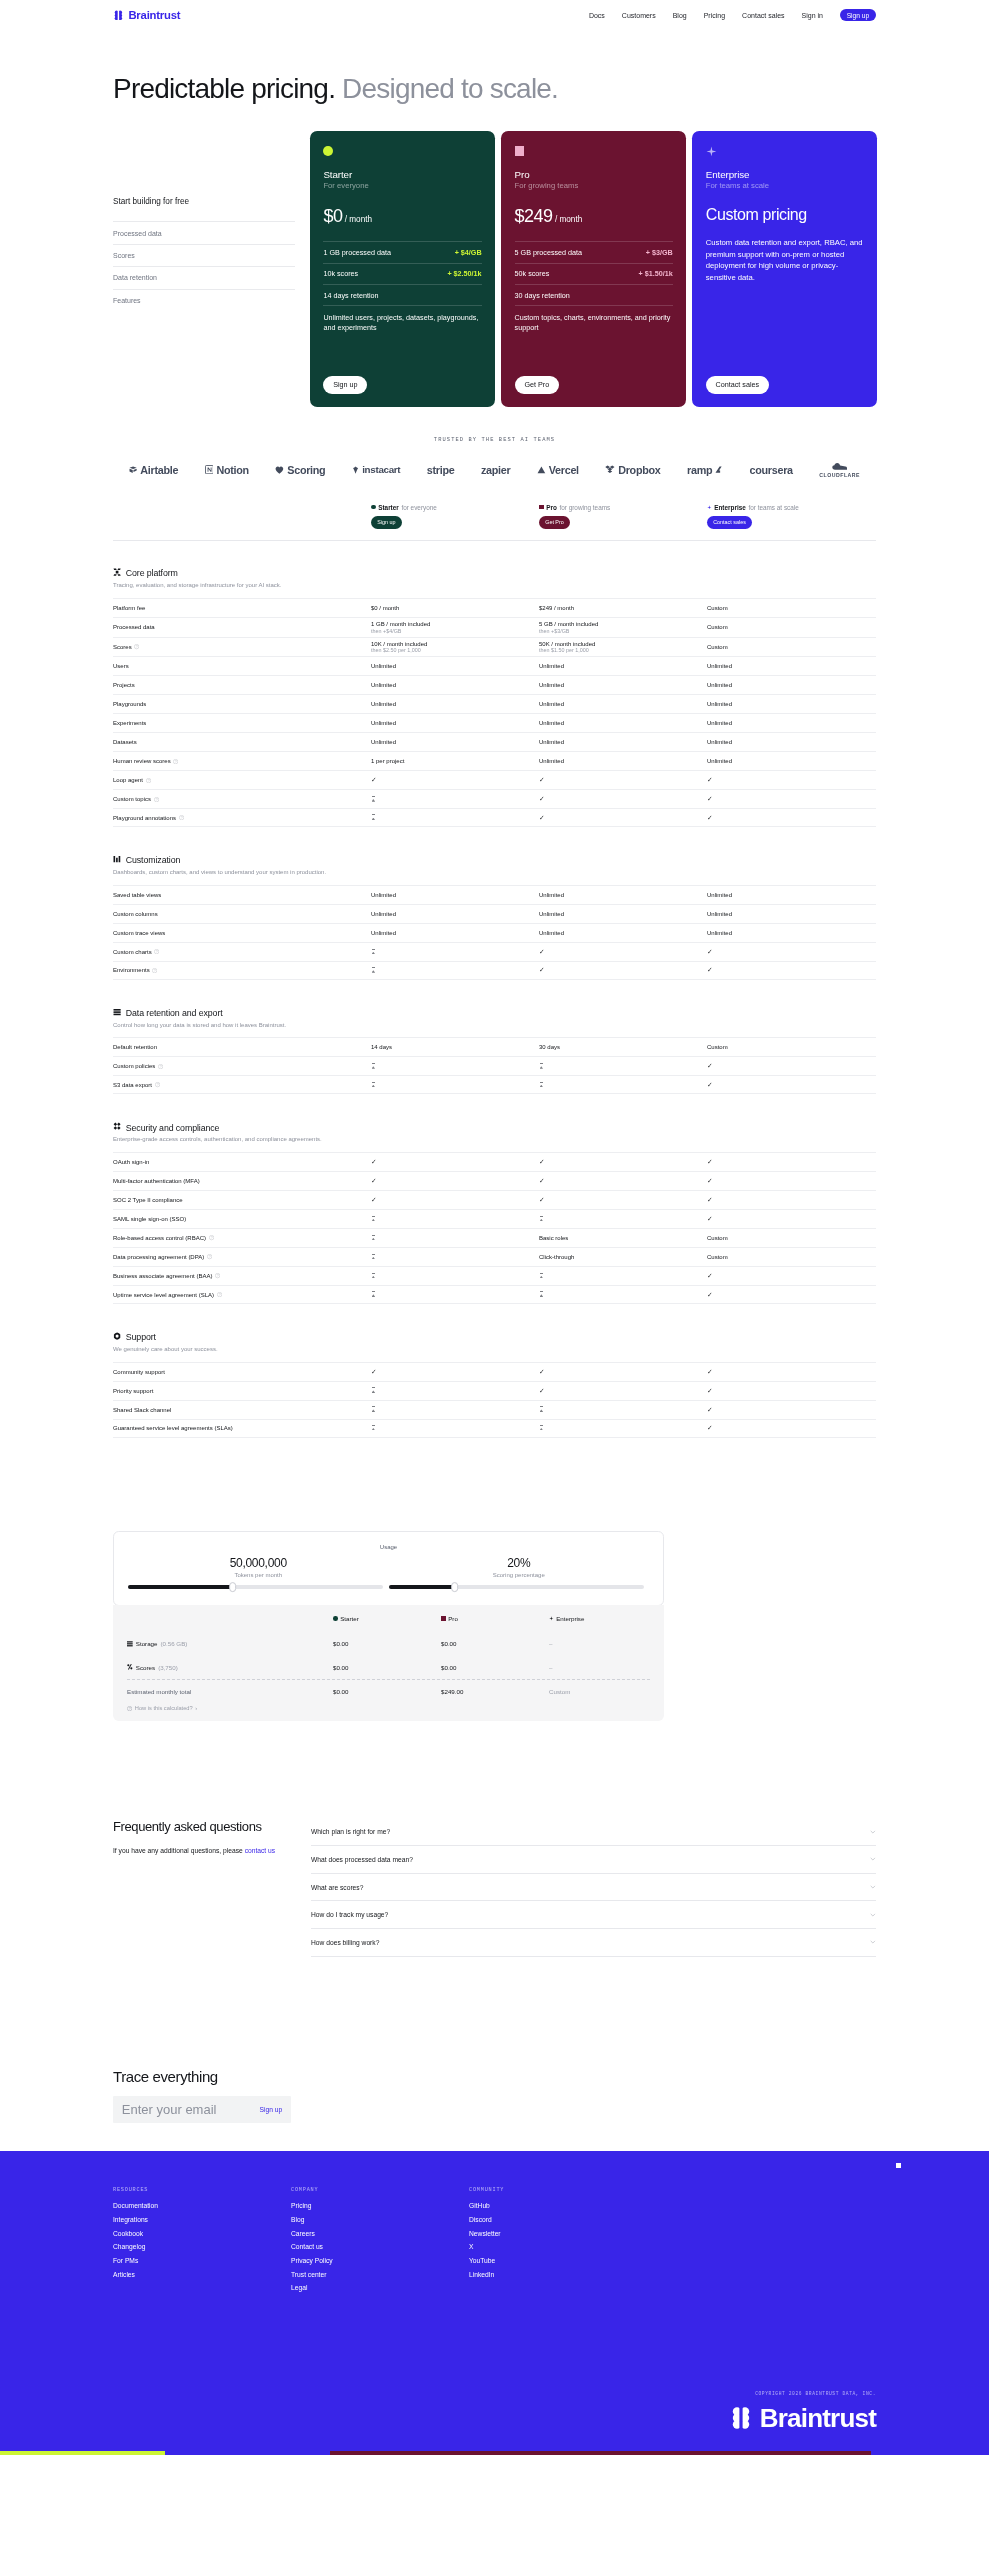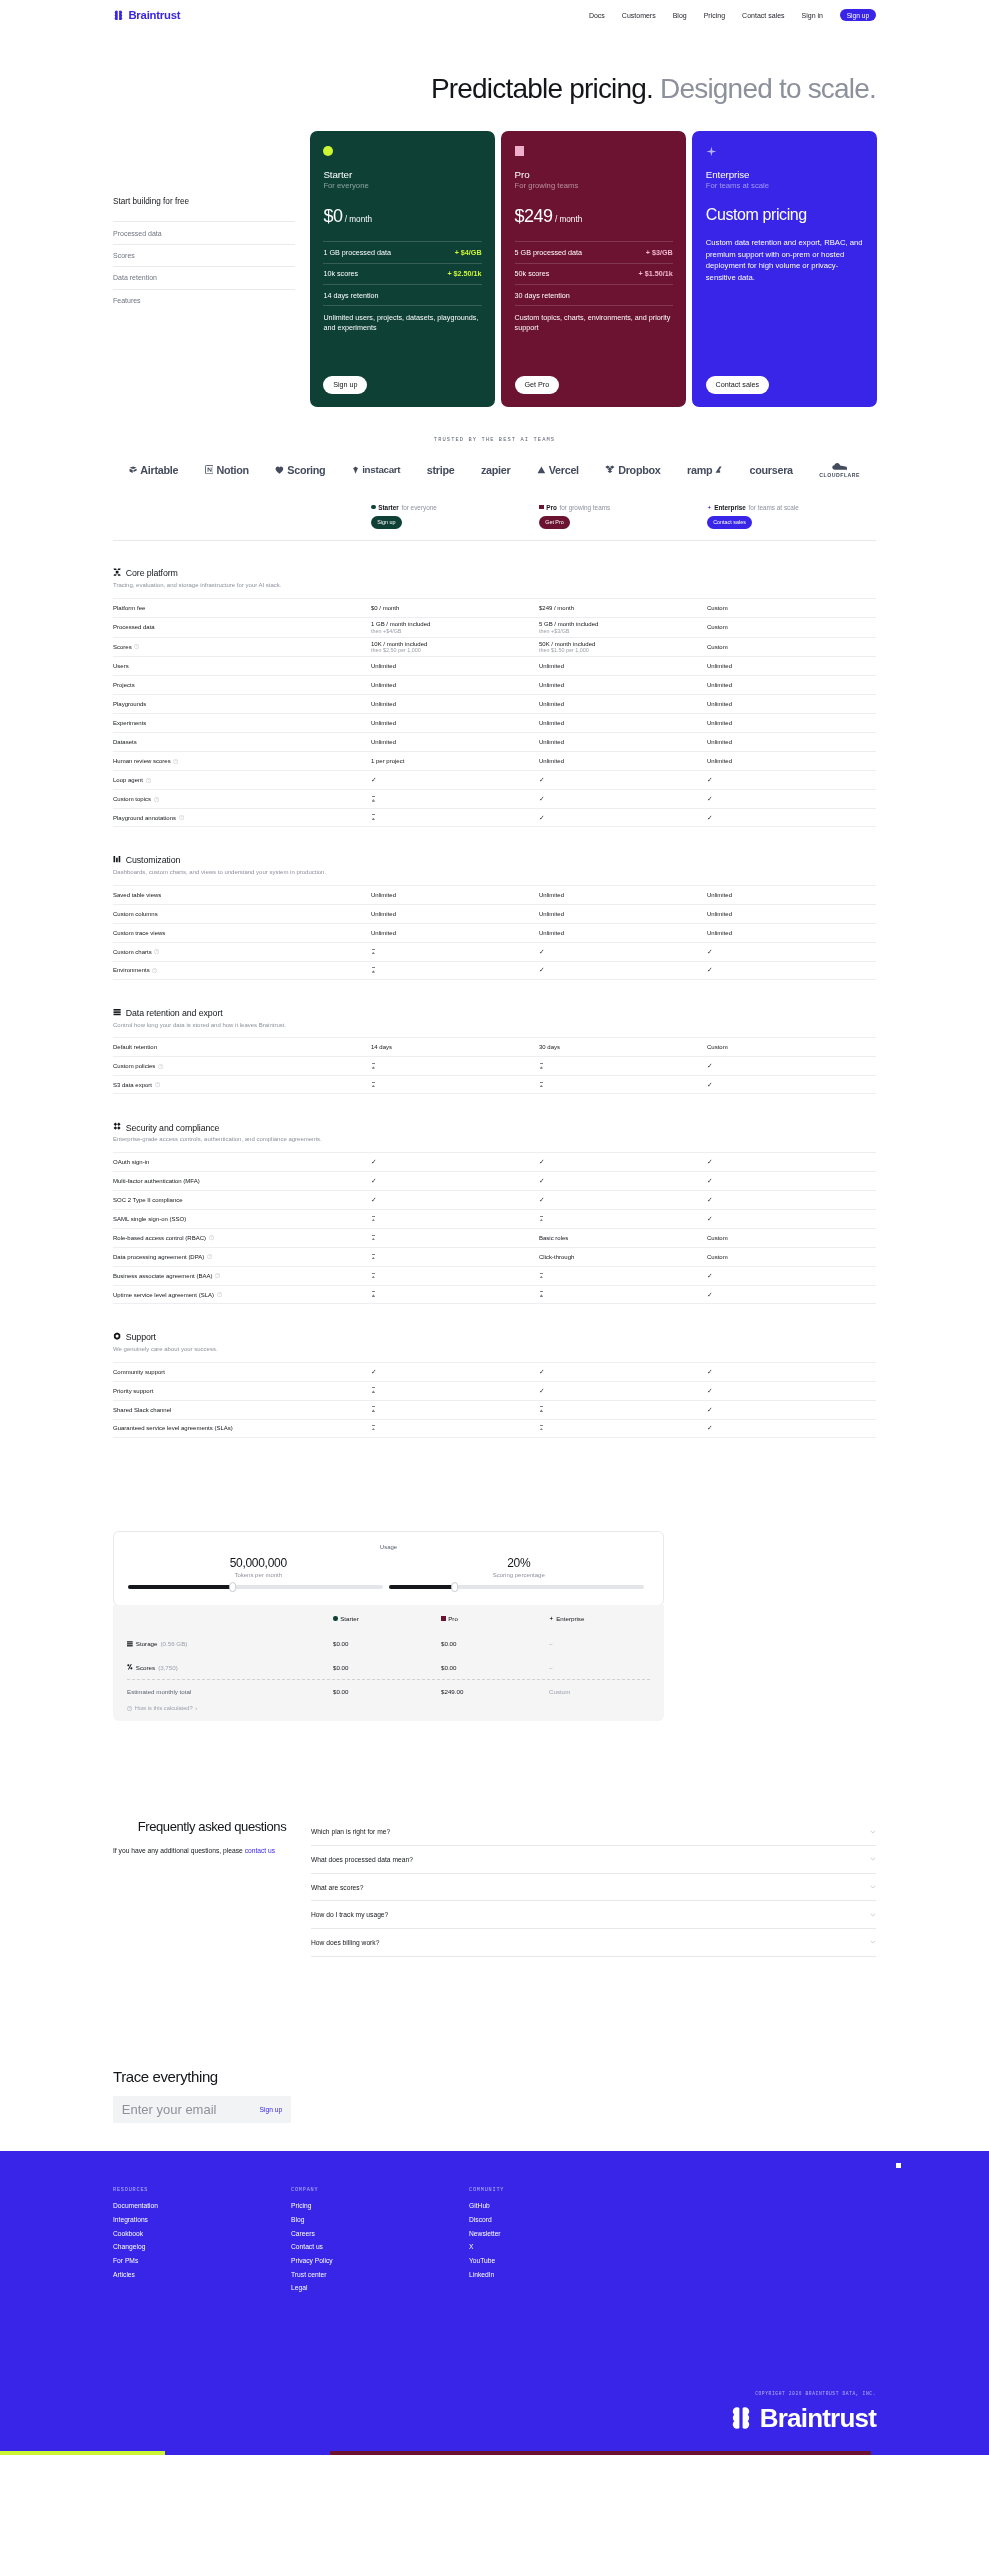--- a/index.html
+++ b/index.html
@@ -18,21 +18,21 @@
          padding: 0 113px; }
   .brand { display: flex; align-items: center; gap: 4.6px; }
   .brand-mark { width: 10.8px; height: 10.8px; }
   .brand-name { font-size: 11.3px; font-weight: 700; color: #3925E8; letter-spacing: -0.2px; }
   .nav-right { display: flex; align-items: center; gap: 17px; }
   .nav-link { font-size: 7px; color: #1d1f25; text-decoration: none; white-space: nowrap; }
   .nav-cta { background: #3925E8; color: #fff; font-size: 6.7px; padding: 2.6px 6.7px;
              border-radius: 10.3px; border: none; cursor: pointer; font-family: inherit; }
 
   
-  .hero { padding: 44px 113px 0; text-align: right; }
+  .hero { padding: 44px 113px 0; }
   .hero h1 { font-size: 28px; font-weight: 500; letter-spacing: -0.8px; line-height: 1.05; }
   .hero h1 .muted { color: #8d919c; }
 
   
   .pricing-row { display: flex; gap: 0; padding: 28px 113px 0; align-items: flex-start; }
   .plan-left { width: 197px; padding-right: 15.5px; padding-top: 66px; flex: none; }
   .plan-left h3 { font-size: 8.2px; font-weight: 500; margin-bottom: 15px; }
   .plan-left .ll { font-size: 7px; color: #6f7480; padding: 7.2px 0;
                    border-top: 0.5px solid #e9eaed; }
   .cards { display: flex; gap: 6.2px; }
@@ -148,21 +148,21 @@
   .calc-name .g2 { color: #9a9ea9; }
   .calc-cellv { width: 108px; flex: none; font-size: 6.2px; }
   .calc-cellv.mut { color: #9a9ea9; }
   .calc-total-label { width: 206px; flex: none; font-size: 6.2px; color: #5c6270; }
   .calc-foot { font-size: 5.7px; color: #9a9ea9; display: flex; align-items: center;
                gap: 2.6px; padding-top: 2.1px; }
 
   
   .faq-sec { display: flex; padding: 98px 113px 0; }
   .faq-left { width: 198px; flex: none; }
-  .faq-left h2 { font-size: 13px; font-weight: 500; letter-spacing: -0.4px; line-height: 1.25; text-align: center; }
+  .faq-left h2 { font-size: 13px; font-weight: 500; letter-spacing: -0.4px; line-height: 1.25; }
   .faq-left p { font-size: 6.7px; margin-top: 11.3px; line-height: 1.5; }
   .faq-left a { color: #3925E8; text-decoration: none; }
   .faq-list { flex: 1; }
   .faq-item { display: flex; justify-content: space-between; align-items: center;
               padding: 9.8px 0; border-bottom: 0.5px solid #e7e8ec; font-size: 6.7px;
               cursor: pointer; }
   .faq-item:first-child { border-top: none; }
   .chev { width: 5.7px; height: 5.7px; opacity: .6; }
 
   

